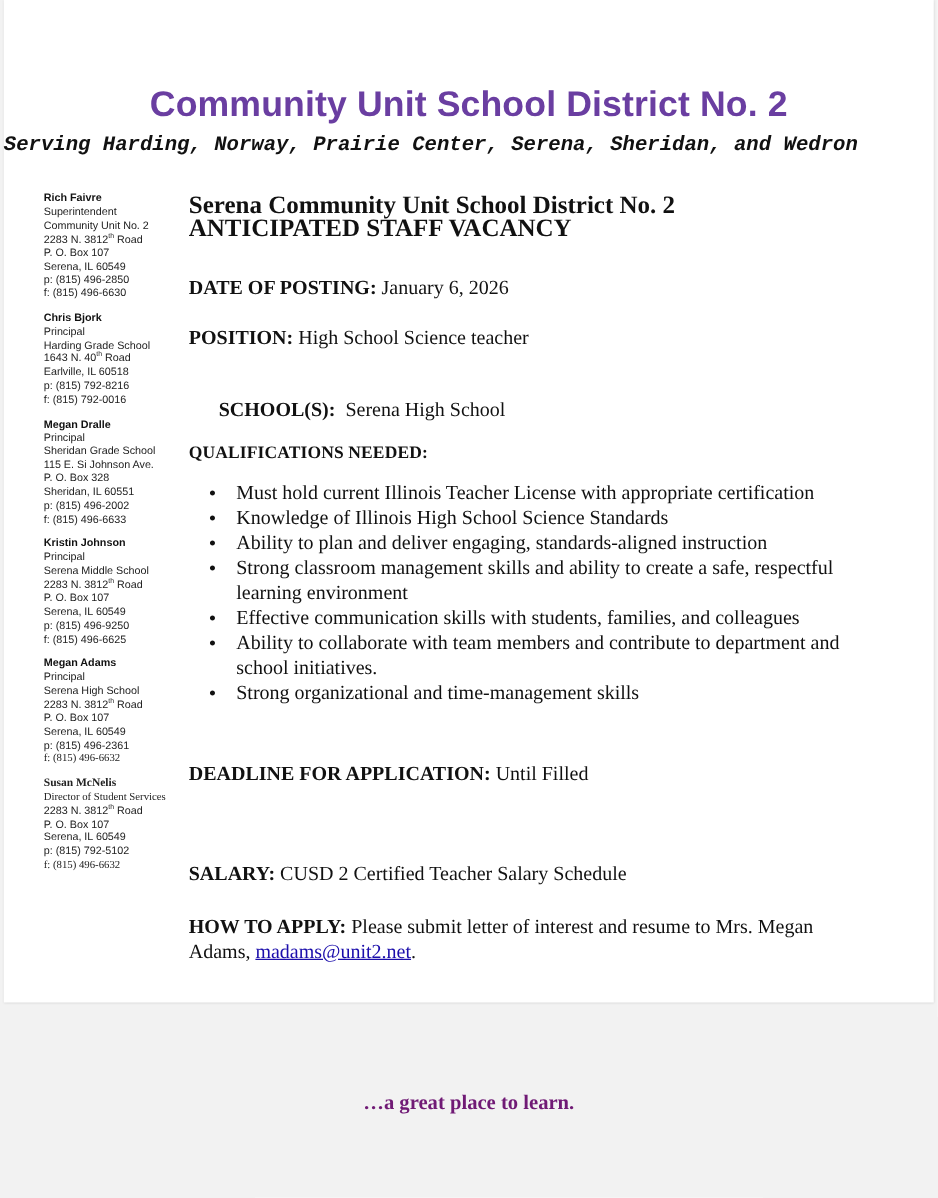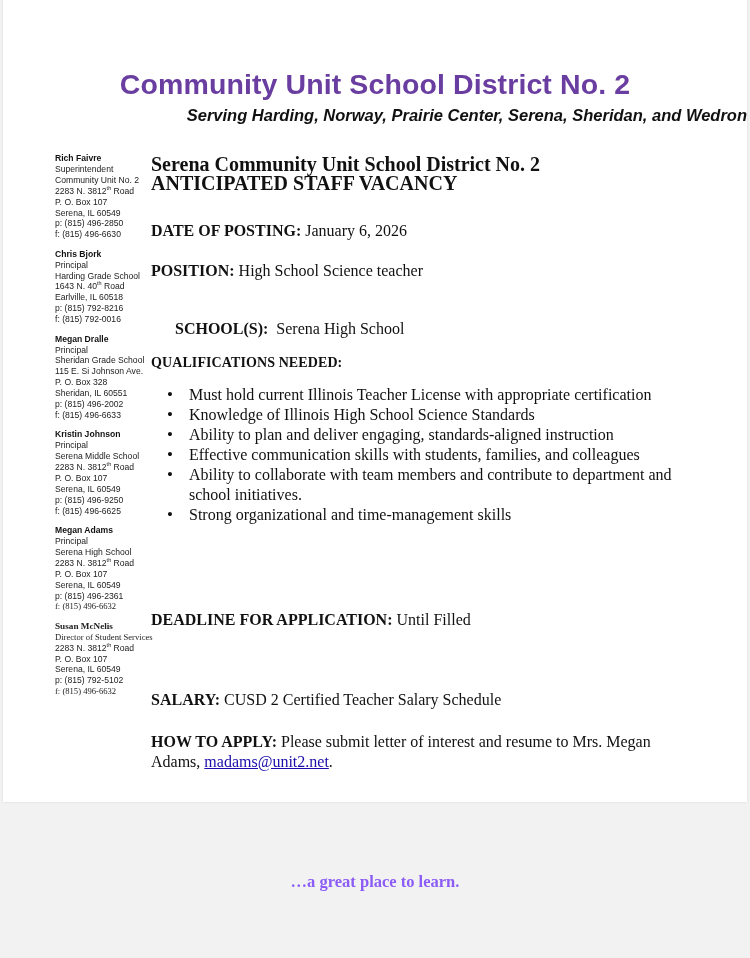--- a/index.html
+++ b/index.html
@@ -11,27 +11,27 @@
     }
     .title {
       position: absolute; left: 0; right: 0; top: 68px;
       text-align: center;
       font-family: "Liberation Sans", sans-serif;
       font-weight: bold; font-size: 28.5px; color: #6a3ea1;
       letter-spacing: 0.1px;
     }
     .subtitle {
       position: absolute; left: 0; right: 0; top: 106px;
-      text-align: right;
-      font-family: Liberation Sans, sans-serif;
+      text-align: left;
+      font-family: Liberation Mono, monospace;
       font-weight: bold; font-style: italic; font-size: 16.5px; color: #111;
     }
     .sidebar {
       position: absolute; left: 32px; top: 153px; width: 120px;
-      font-family: "Liberation Sans", sans-serif; font-size: 8.6px; line-height: 10.9px; color: #222; margin-left: 20px;
+      font-family: "Liberation Sans", sans-serif; font-size: 8.6px; line-height: 10.9px; color: #222;
     }
     .contact { margin-bottom: 8.5px; }
     .contact .name { font-weight: bold; color: #111; }
     .contact .serif { font-family: "Liberation Serif", serif; font-size: 8.6px; }
     .contact .serif-name { font-family: "Liberation Serif", serif; font-weight: bold; font-size: 9.2px; }
     .contact .nowrap { white-space: nowrap; }
     sup { font-size: 5.5px; line-height: 0; vertical-align: super; }
 
     .main {
       position: absolute; left: 148px; top: 155px; width: 560px;
@@ -49,21 +49,21 @@
       font-size: 16px; line-height: 20px; width: 540px;
     }
     ul.quals li { position: relative; padding-left: 38px; }
     ul.quals li::before {
       content: "\2022"; position: absolute; left: 16px; top: 0; font-size: 17px;
     }
     .apply { position: absolute; left: 0; top: 577px; font-size: 16px; line-height: 20px; width: 500px; }
     .email { color: #1a0dab; text-decoration: underline; }
     .footer-tag {
       position: absolute; left: 0; right: 0; top: 872px; text-align: center;
-      font-family: "Liberation Serif", serif; font-weight: bold; font-size: 16.5px; color: #8b5cf6;
+      font-family: "Liberation Serif", serif; font-weight: bold; font-size: 16.5px; color: #701a75;
     }
   </style>
 </head>
 <body>
 
 <div class="page">
   <div class="title">Community Unit School District No. 2</div>
   <div class="subtitle">Serving Harding, Norway, Prairie Center, Serena, Sheridan, and Wedron</div>
 
   <div class="sidebar">
@@ -148,20 +148,21 @@
     <div class="field" style="top:147px; white-space:pre;">
       <b>SCHOOL(S):</b><span>  Serena High School</span>
     </div>
 
     <div class="qual-label">QUALIFICATIONS NEEDED:</div>
 
     <ul class="quals">
       <li>Must hold current Illinois Teacher License with appropriate certification</li>
       <li>Knowledge of Illinois High School Science Standards</li>
       <li>Ability to plan and deliver engaging, standards-aligned instruction</li>
+      <li>Strong classroom management skills and ability to create a safe, respectful learning environment</li>
       <li>Effective communication skills with students, families, and colleagues</li>
       <li>Ability to collaborate with team members and contribute to department and school initiatives.</li>
       <li>Strong organizational and time-management skills</li>
     </ul>
 
     <div class="field" style="top:456px;">
       <b>DEADLINE FOR APPLICATION:</b><span> Until Filled</span>
     </div>
     <div class="field" style="top:536px;">
       <b>SALARY:</b><span> CUSD 2 Certified Teacher Salary Schedule</span>

